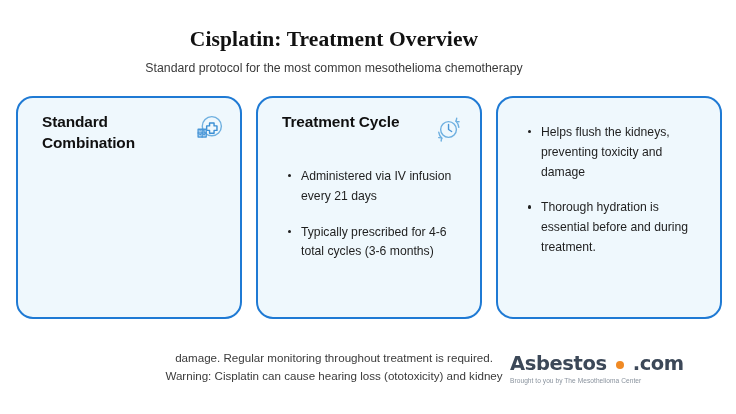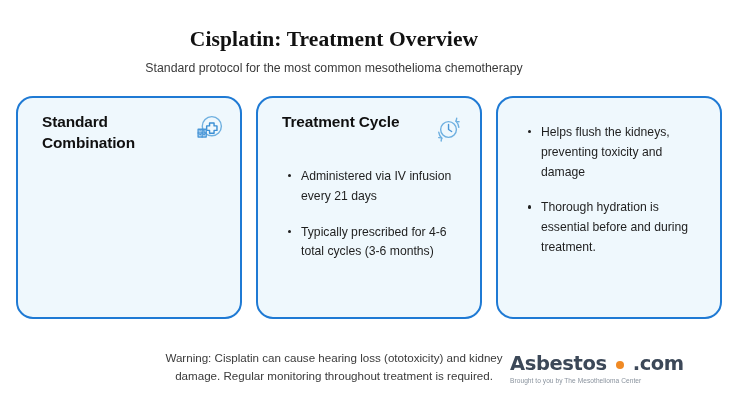--- a/index.html
+++ b/index.html
@@ -225,22 +225,22 @@
     <div class="card">
       <ul class="bullets">
         <li>Helps flush the kidneys, preventing toxicity and damage</li>
         <li>Thorough hydration is essential before and during treatment.</li>
       </ul>
     </div>
 
   </div>
 
   <div class="footer-note">
+    <span class="line">damage. Regular monitoring throughout treatment is required.</span>
     <span class="line">Warning: Cisplatin can cause hearing loss (ototoxicity) and kidney</span>
-    <span class="line">damage. Regular monitoring throughout treatment is required.</span>
   </div>
 
   <div class="logo">
     <div class="logo-main">
       <span>Asbestos</span>
       <span class="logo-dot"></span>
       <span class="logo-com">.com</span>
     </div>
     <div class="logo-tag">Brought to you by The Mesothelioma Center</div>
   </div>

